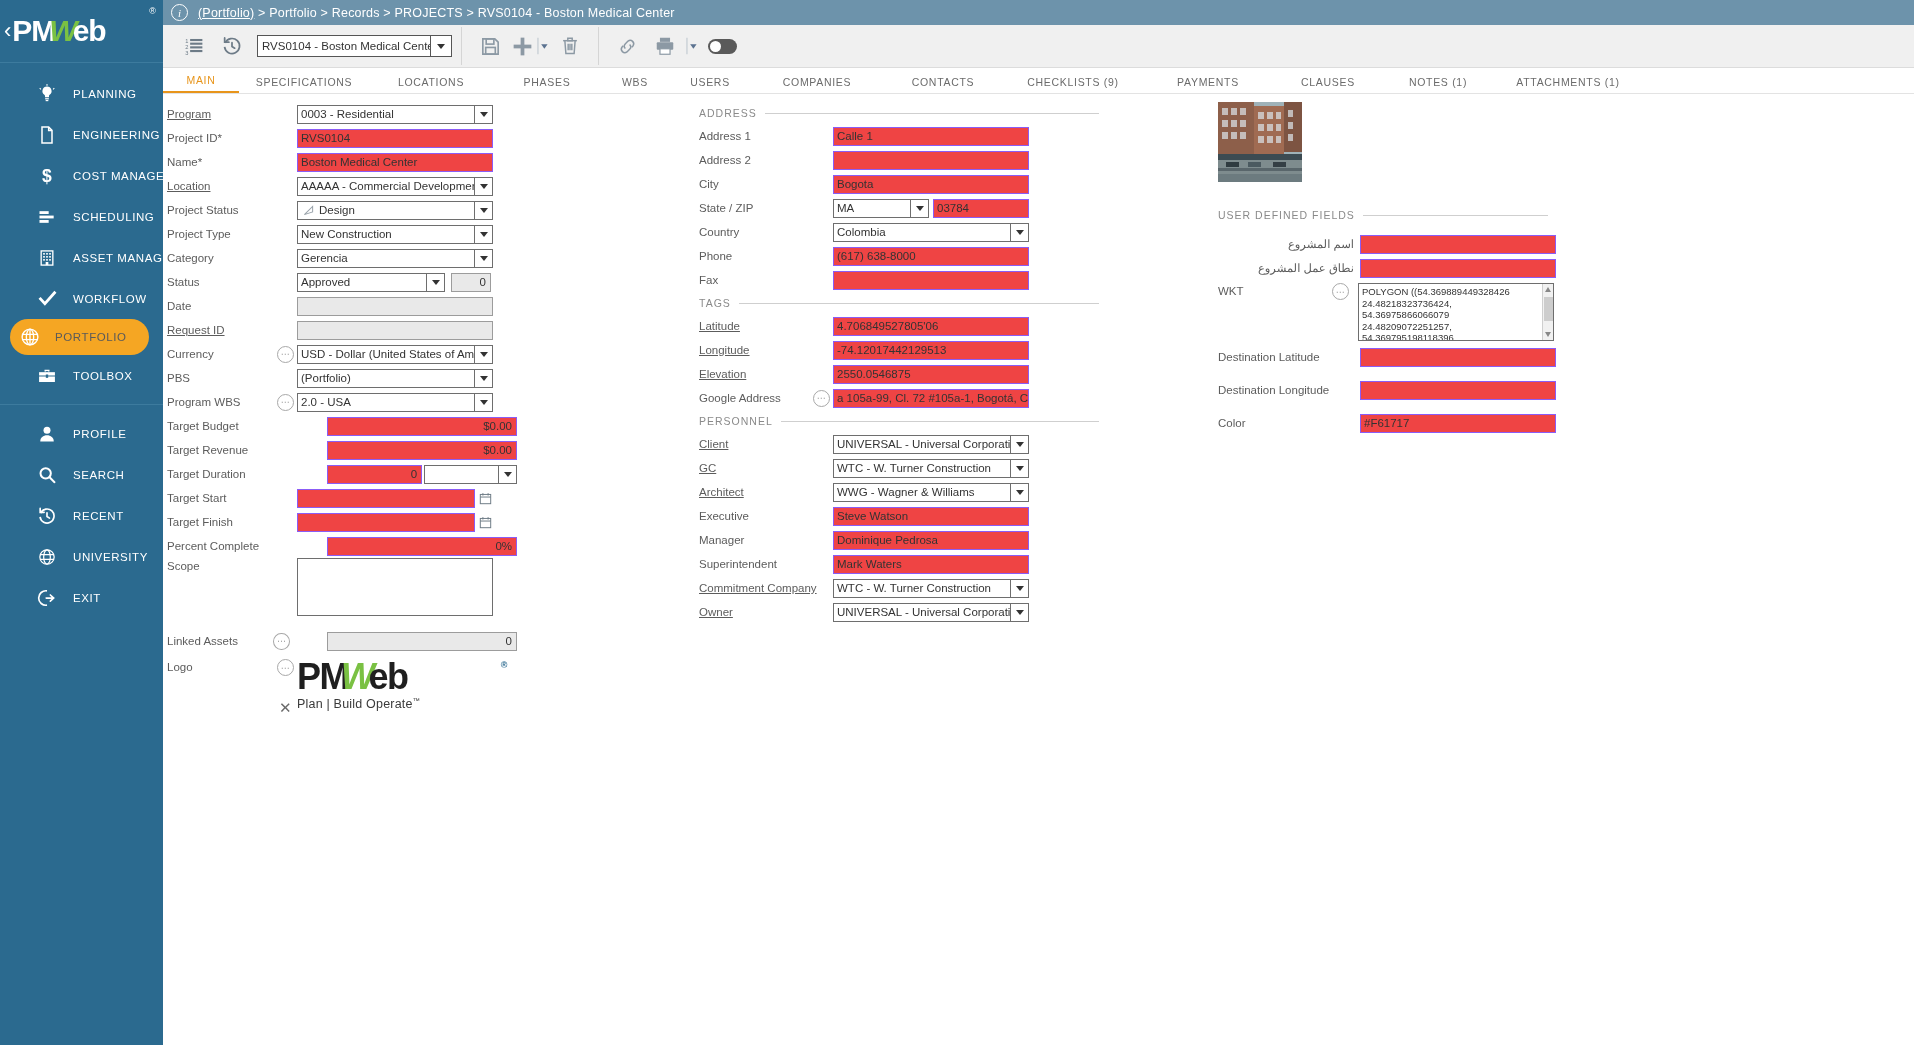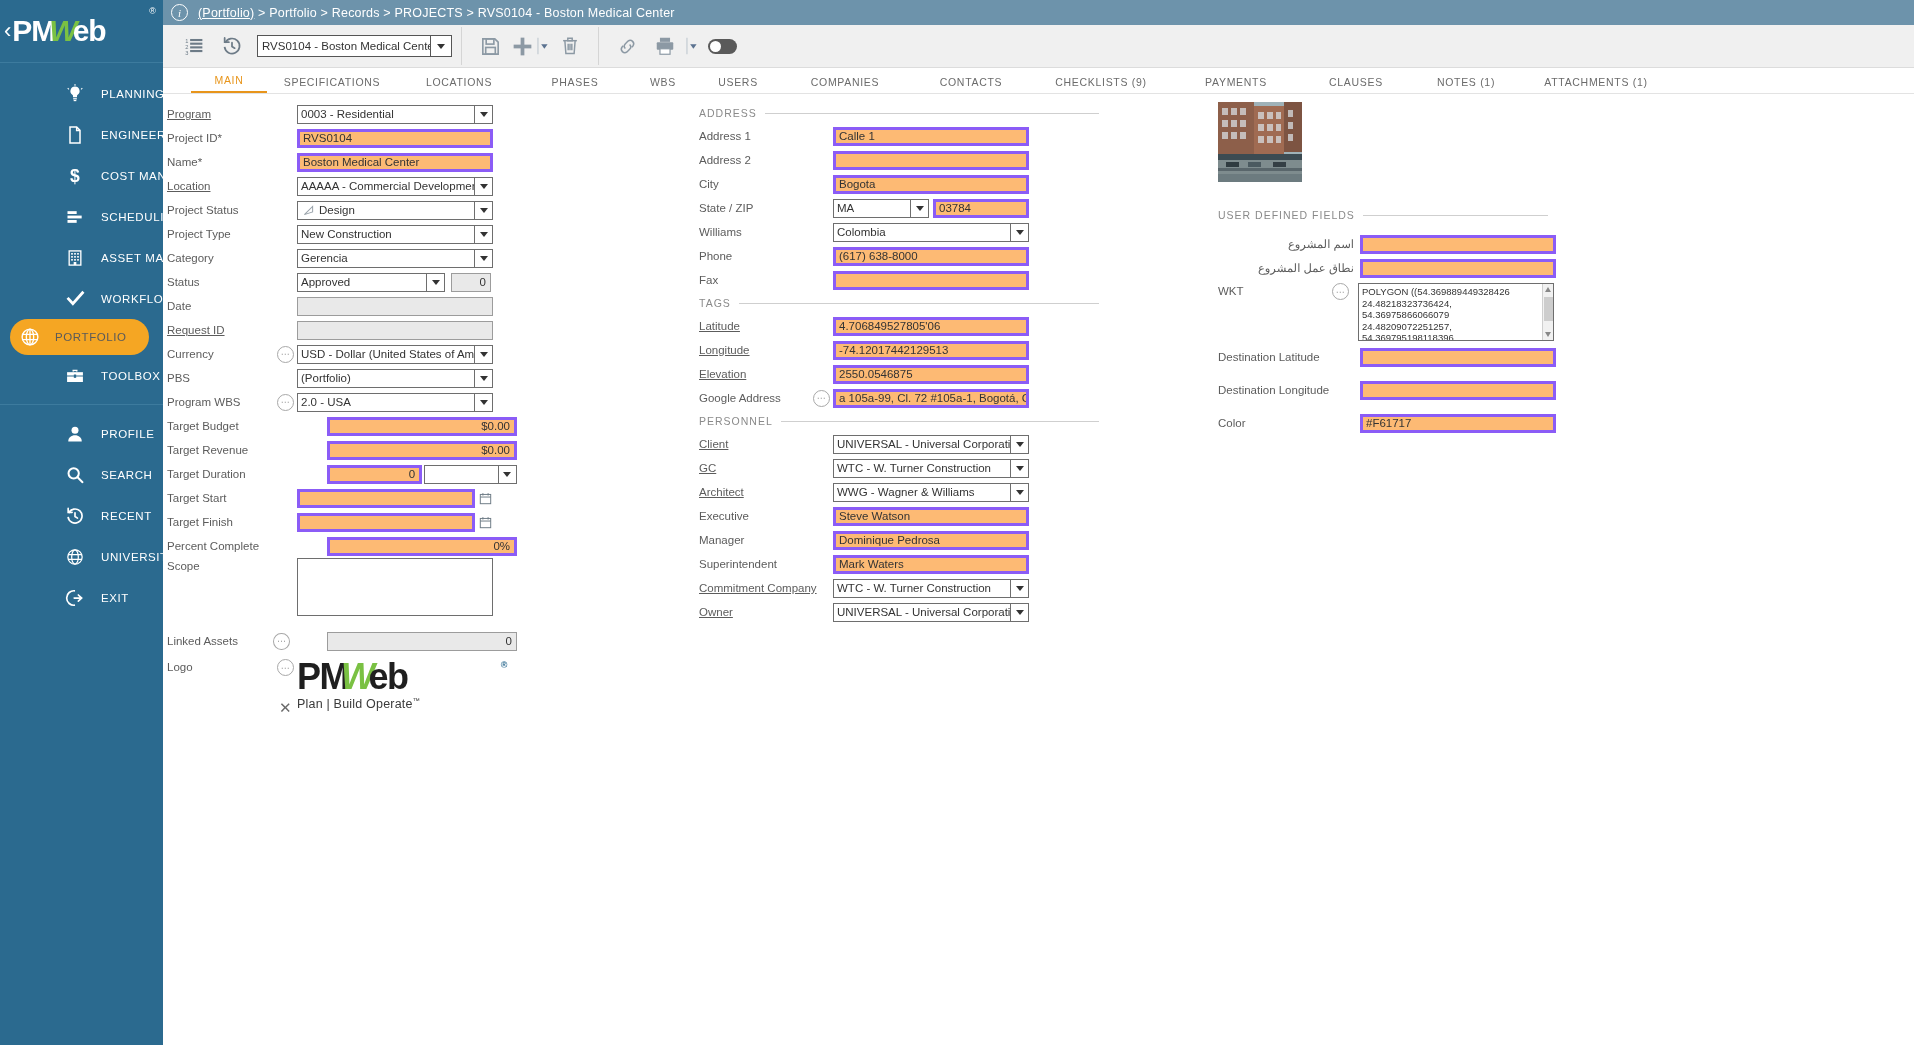--- a/index.html
+++ b/index.html
@@ -21,21 +21,21 @@
   .logo-chev { font-size:22px; color:#fff; margin-right:1px; line-height:1; font-weight:400;}
   .logo-text { position:relative; font-weight:bold; font-size:30px; letter-spacing:-1px; line-height:1; }
   .logo-text .pm { color:#fff; }
   .logo-text .w { color:#7ac143; font-style:italic; margin-left:-6px; margin-right:-4px;}
   .logo-text .eb { color:#fff; }
   .logo-reg { position:absolute; top:6px; right:7px; font-size:9px; color:#fff; }
   .sb-divider { height:1px; background:#3d7b9e; margin:0 0 10px 0; }
   .sb-item {
     display:flex; align-items:center; height:41px; padding-left:37px;
     color:#fff; font-size:11.5px; letter-spacing:0.6px; cursor:pointer;
-    white-space:nowrap; overflow:hidden;margin-left:28px;
+    white-space:nowrap; overflow:hidden;
   }
   .sb-item .sb-ico {
     width:26px; min-width:26px; display:flex; align-items:center; justify-content:flex-start;
   }
   .sb-item .sb-lbl { margin-left:10px; }
   .sb-item.active {
     background:#f5a623; color:#4a4a4a; border-radius:21px;
     margin:0 14px 0 10px; padding-left:9px; height:36px;
   }
   .sb-item.active .sb-lbl { color:#5a5a5a; }
@@ -70,38 +70,38 @@
     align-items:center; justify-content:center;
   }
   .caret { width:0;height:0;border-left:4px solid transparent;border-right:4px solid transparent;border-top:5px solid #333; }
   .toggle {
     width:29px; height:15px; border-radius:8px; background:#5a5a5a; position:relative; cursor:pointer;
   }
   .toggle .knob { position:absolute; width:11px;height:11px;border-radius:50%;background:#fff;top:2px;left:2px; }
 
   
   .tabs { height:26px; background:#fff; display:flex; align-items:flex-end;
-          border-bottom:1px solid #e3e3e3; padding-left:28px; }
+          border-bottom:1px solid #e3e3e3; padding-left:0; }
   .tab {
     font-size:10.5px; letter-spacing:0.7px; color:#6b6b6b; padding:0 0 5px 0;
     cursor:pointer; text-align:center; white-space:nowrap;
   }
   .tab.active { color:#e8951b; border-bottom:2px solid #e8951b; }
 
   
   .content { flex:1; position:relative; background:#fff; overflow:hidden; }
 
   .col { position:absolute; }
   .row { display:flex; align-items:center; height:24px; margin-bottom:0px; }
   .lbl {
     font-size:11.5px; color:#5c5c5c; white-space:nowrap;
   }
   .lbl.ul { text-decoration:underline; }
   .inp {
-    height:19px; border:3px solid #8b5cf6; background:#fdba74;
+    height:19px; border:1px solid #8b5cf6; background:#ef4444;
     font-size:11.5px; color:#333; display:flex; align-items:center;
     padding-left:3px; white-space:nowrap; overflow:hidden;
   }
   .inp.ro { background:#e9e9e9; border:1px solid #9c9c9c; }
   .inp.right { justify-content:flex-end; padding-right:4px;margin-left:34px; }
   .sel { display:flex; align-items:stretch; height:19px; }
   .sel .box {
     flex:1; border:1px solid #6e6e6e; border-right:none; background:#fff;
     font-size:11.5px; color:#333; display:flex; align-items:center;
     padding-left:3px; white-space:nowrap; overflow:hidden;
@@ -641,21 +641,21 @@
           <div class="sel" style="width:96px">
             <div class="box">MA</div>
             <div class="drop">
                 <span class="caret"></span>
               </div>
           </div>
           <div class="inp" style="width:96px; margin-left:4px;">03784</div>
         </div>
 
         <div class="row">
-          <div class="lbl" style="width:134px">Williams</div>
+          <div class="lbl" style="width:134px">Country</div>
           <div class="sel" style="width:196px">
             <div class="box">Colombia</div>
             <div class="drop">
                 <span class="caret"></span>
               </div>
           </div>
         </div>
 
         <div class="row">
           <div class="lbl" style="width:134px">Phone</div>

